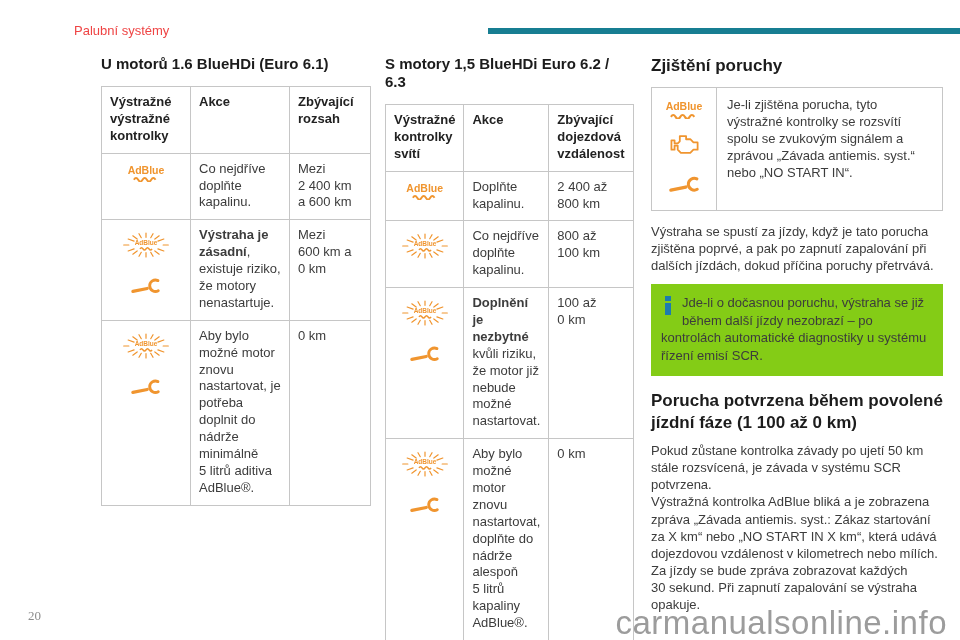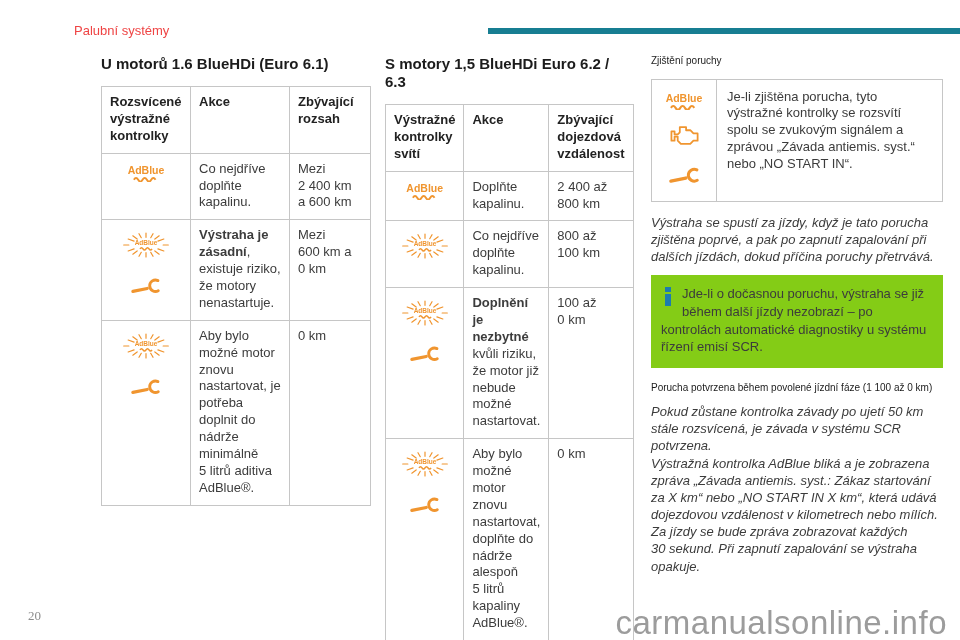--- a/index.html
+++ b/index.html
@@ -8,21 +8,21 @@
 
   .running-head { position:absolute; top:23px; left:74px; font-size:13px; color:#ef4444; }
   .topbar { position:absolute; top:28px; left:488px; right:0; height:6px; background:#177e92; }
 
   .content { position:absolute; top:55px; left:72px; display:flex; }
   .col1 { width:270px; margin-right:14px;margin-left:29px; }
   .col2 { width:246px; margin-right:20px; }
   .col3 { width:292px; }
 
   h2 { font-size:15px; font-weight:bold; color:#1c1c1c; margin:0 0 13px 0; line-height:1.2; }
-  h3 { font-size:10px; font-weight:normal; color:#1c1c1c; margin:0 0 11px 0; line-height:1.25; }
+  h3 { font-size:17px; font-weight:bold; color:#1c1c1c; margin:0 0 11px 0; line-height:1.25; }
 
   table.warn-table { border-collapse:collapse; width:100%; font-size:13px; color:#3c3c3c; }
   table.warn-table th, table.warn-table td {
     border:1px solid #c6c6c6; padding:7px 8px 8px 8px; vertical-align:top; text-align:left;
     line-height:1.3;
   }
   table.warn-table th { font-weight:bold; color:#222; }
   .col1 table.warn-table th:nth-child(1), .col1 table.warn-table td:nth-child(1) { width:72px; }
   .col1 table.warn-table th:nth-child(2), .col1 table.warn-table td:nth-child(2) { width:82px; }
   .col2 table.warn-table th:nth-child(1), .col2 table.warn-table td:nth-child(1) { width:74px; }
@@ -33,21 +33,21 @@
 
   .ic-adblue { display:inline-flex; flex-direction:column; align-items:center; line-height:1; }
   .adblue-word { color:#f0952f; font-weight:bold; font-size:10.5px; line-height:1; display:block; }
   .oicon line, .oicon path { stroke:#f0952f; }
   .svg-adblue-word { fill:#f0952f; stroke:none; font-weight:bold; font-size:7.6px; font-family:"Liberation Sans", sans-serif; }
 
   .alert-box { display:flex; border:1px solid #c6c6c6; margin:1px 0 12px 0; }
   .alert-icons { width:64px; border-right:1px solid #c6c6c6; display:flex; flex-direction:column; align-items:center; gap:15px; padding:13px 0 12px 0; }
   .alert-text { flex:1; padding:9px 10px; font-size:13px; line-height:1.3; color:#3c3c3c; }
 
-  p.body { font-size:13px; line-height:1.32; color:#3c3c3c; margin:0;font-style:italic; }
+  p.body { font-size:13px; line-height:1.32; color:#3c3c3c; margin:0; }
   p.body.spaced { margin-bottom:10px; }
 
   .info-box { background:#84cc16; padding:10px 12px 12px 10px; margin:2px 0 14px 0; font-size:13px; line-height:1.35; color:#3c3c3c; }
   .info-i { float:left; width:7px; margin:2px 11px 1px 3px; display:flex; flex-direction:column; align-items:center; }
   .i-dot { width:6px; height:5px; background:#1d7cae; margin-bottom:2px; }
   .i-bar { width:6px; height:12px; background:#1d7cae; }
 
   h3.fault { margin:2px 0 9px 0; }
 
   .page-num { position:absolute; left:28px; bottom:16px; font-size:13px; color:#8c8c8c;font-family:Liberation Serif, serif; }
@@ -61,21 +61,21 @@
   <div class="running-head">Palubní systémy</div>
   <div class="topbar"></div>
 
   <div class="content">
 
     <section class="col1">
       <h2>U motorů 1.6 BlueHDi (Euro 6.1)</h2>
       <table class="warn-table">
         <tbody>
             <tr>
-          <th>Rozsvícené výstražné kontrolky</th>
+          <th>Výstražné výstražné kontrolky</th>
           <th>Akce</th>
           <th>Zbývající rozsah</th>
         </tr>
         <tr>
           <td class="icon-cell">
             <div class="icon-stack">
               <span class="ic-adblue">
                 <span class="adblue-word">AdBlue</span>
                 <svg class="oicon" viewBox="0 0 30 7" width="26" height="7">
                       <path d="M1 5 Q3.5 0.8 6 5 T11 5 T16 5 T21 5 T26 5" fill="none" stroke-width="2.2"></path>

